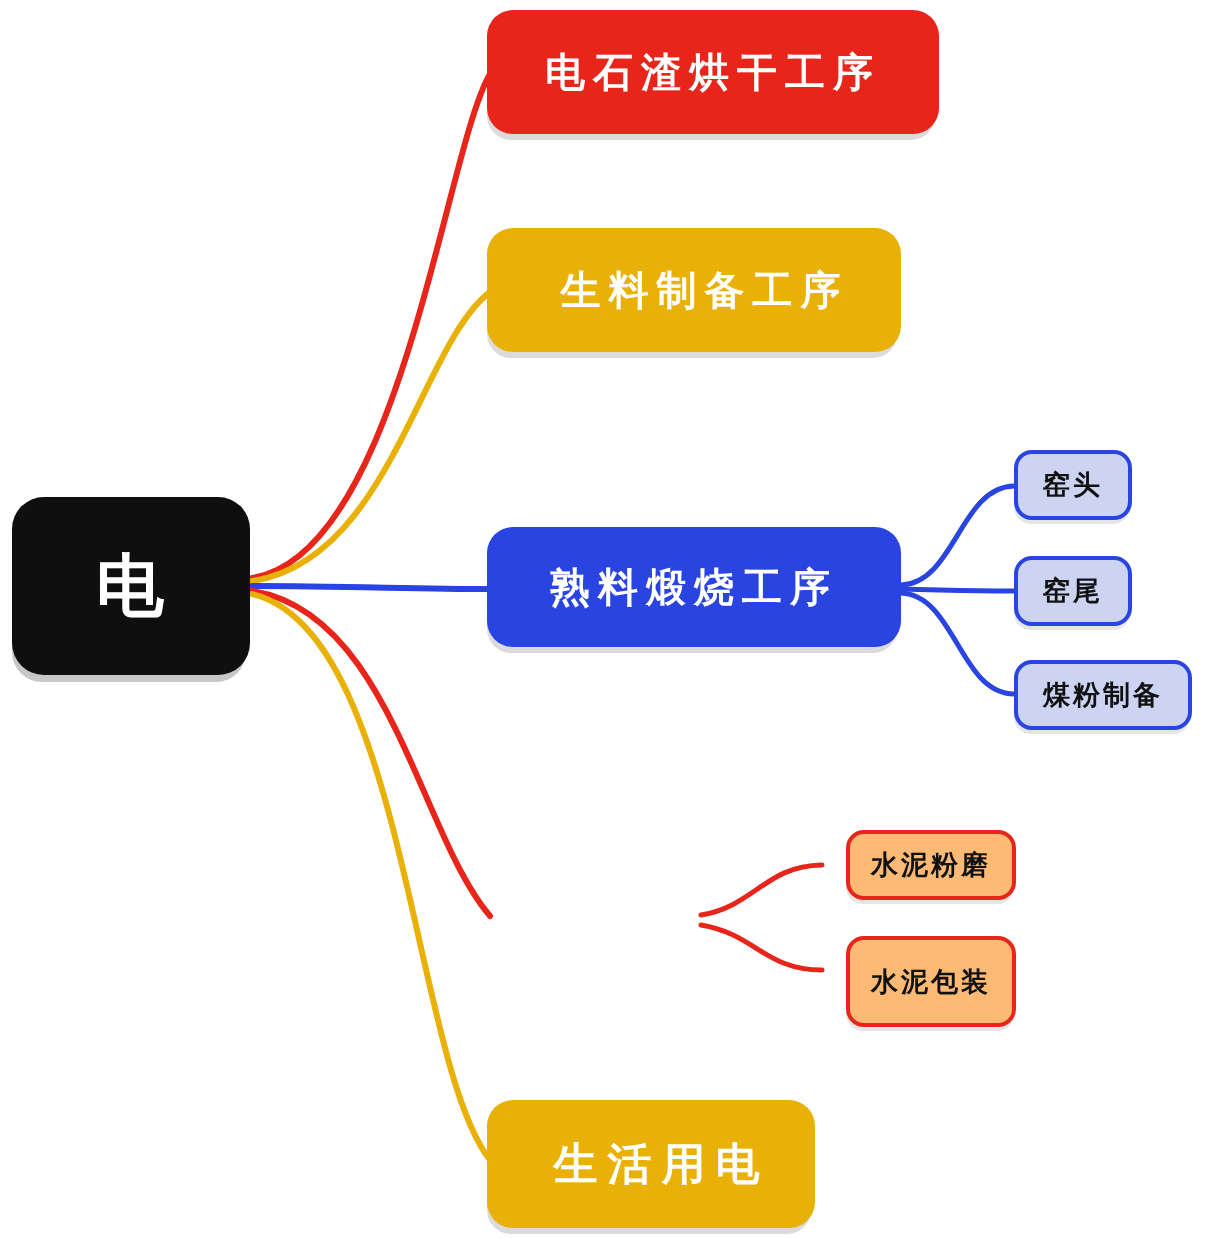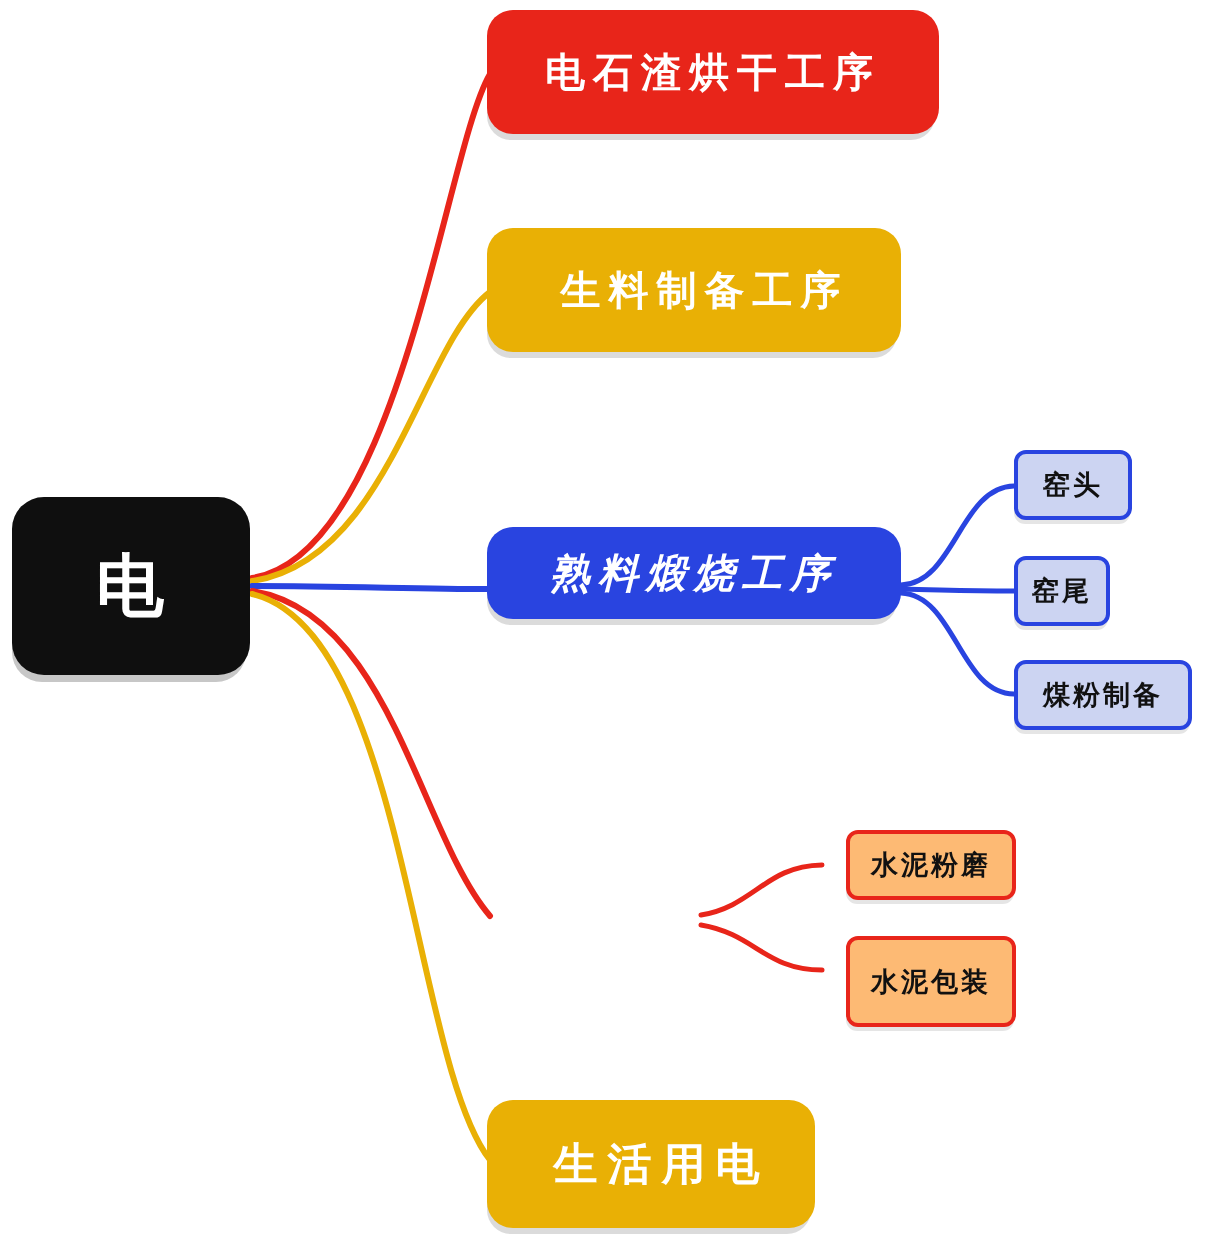--- a/index.html
+++ b/index.html
@@ -54,21 +54,21 @@
     letter-spacing: 8px;
     box-shadow: -2px 8px 0 -2px rgba(0,0,0,0.14);
   }
   .main-node.big-label { font-size: 44px; letter-spacing: 10px; }
 
   .bg-red  { background: #e8251a; }
   .bg-gold { background: #e9b005; padding-left: 21px; }
   .bg-blue { background: #2944e0; }
 
   .child-node {
-    border-radius: 12px;
+    border-radius: 18px;
     font-size: 27px;
     letter-spacing: 3px;
     color: #111111;
     font-weight: bold;
     box-shadow: -1px 5px 0 -1px rgba(0,0,0,0.10);
   }
   .child-blue { background: #ccd4f2; border: 4px solid #2944e0; }
   .child-red  { background: #fdba74; border: 4px solid #e8251a; margin-left: 24px; }
 
   .label { display: inline-block; }
@@ -99,28 +99,28 @@
   </div>
 
   <div class="node main-node bg-red" style="left:487px; top:10px; width:452px; height:124px;">
     <span class="label">电石渣烘干工序</span>
   </div>
 
   <div class="node main-node bg-gold" style="left:487px; top:228px; width:414px; height:124px;">
     <span class="label">生料制备工序</span>
   </div>
 
-  <div class="node main-node bg-blue" style="left:487px; top:527px; width:414px; height:92px;font-style:italic;">
+  <div class="node main-node bg-blue" style="left:487px; top:527px; width:414px; height:120px;">
     <span class="label">熟料煅烧工序</span>
   </div>
 
   <div class="node child-node child-blue" style="left:1014px; top:450px; width:118px; height:70px;">
     <span class="label">窑头</span>
   </div>
-  <div class="node child-node child-blue" style="left:1014px; top:556px; width:96px; height:70px;">
+  <div class="node child-node child-blue" style="left:1014px; top:556px; width:118px; height:70px;">
     <span class="label">窑尾</span>
   </div>
   <div class="node child-node child-blue" style="left:1014px; top:660px; width:178px; height:70px;">
     <span class="label">煤粉制备</span>
   </div>
 
 
   <div class="node child-node child-red" style="left:822px; top:830px; width:170px; height:70px;">
     <span class="label">水泥粉磨</span>
   </div>

